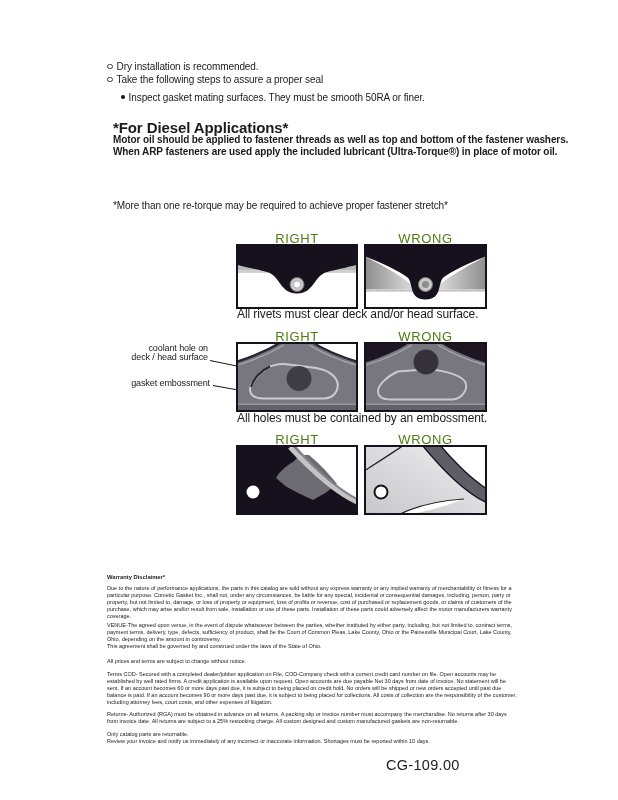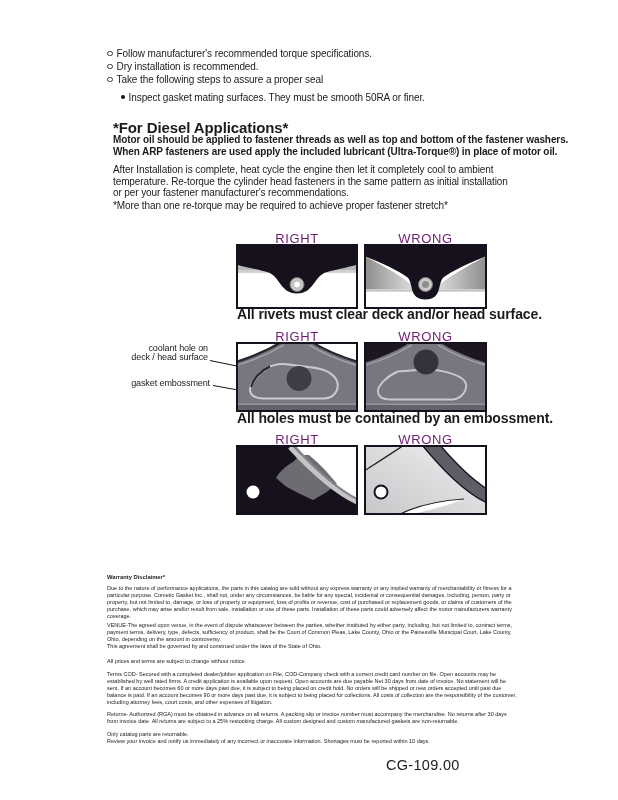--- a/index.html
+++ b/index.html
@@ -9,58 +9,51 @@
   .title{left:113px;top:26px;font-size:12.5px;font-weight:bold;letter-spacing:-0.2px;
          border-bottom:1.6px solid #151515;padding-bottom:2px;}
   .row{left:107px;display:flex;align-items:flex-start;font-size:10px;letter-spacing:-0.1px;}
   .row.sub{left:121px;}
   .marker-o{width:3.6px;height:3.6px;border:1px solid #3a3a3a;border-radius:50%;
             margin:2.6px 4px 0 0;flex:none;}
   .marker-f{width:3.6px;height:3.6px;background:#1b1b1d;border-radius:50%;
             margin:3px 4px 0 0;flex:none;}
   .h2{left:113px;top:119px;font-size:15px;font-weight:bold;letter-spacing:-0.1px;}
   .para{left:113px;font-size:10px;line-height:11.7px;white-space:pre-line;letter-spacing:-0.1px;}
-  .dlabel{font-size:13px;letter-spacing:0.6px;text-align:center;color:#701a75;}
+  .dlabel{font-size:13px;letter-spacing:0.6px;text-align:center;color:#4d7c0f;}
   .dbox{position:absolute;line-height:0;}
-  .caption{font-size:14px;letter-spacing:-0.1px;white-space:pre-line;line-height:9.8px;font-weight:bold;}
+  .caption{font-size:12px;letter-spacing:-0.1px;white-space:pre-line;line-height:9.8px;}
   .annot{font-size:9px;line-height:9.4px;text-align:right;white-space:pre-line;letter-spacing:-0.1px;}
   .leader{position:absolute;height:1.3px;background:#1b1b1d;transform-origin:0 50%;}
   .disc{left:107px;width:412px;font-size:5.5px;line-height:7px;white-space:pre-line;}
   .disc-h{font-weight:bold;font-size:5.8px;}
   .pagenum{left:386px;top:757px;font-size:14.5px;letter-spacing:0.3px;}
 </style>
 </head>
 <body>
 
 <div id="page">
 
 
-  <div class="abs row" style="top:48px;">
-    <span class="marker-o"></span>
-    <span>Follow manufacturer's recommended torque specifications.</span>
-  </div>
   <div class="abs row" style="top:61px;">
     <span class="marker-o"></span>
     <span>Dry installation is recommended.</span>
   </div>
   <div class="abs row" style="top:74px;">
     <span class="marker-o"></span>
     <span>Take the following steps to assure a proper seal</span>
   </div>
   <div class="abs row sub" style="top:92px;">
     <span class="marker-f"></span>
     <span>Inspect gasket mating surfaces.  They must be smooth 50RA or finer.</span>
   </div>
 
   <div class="abs h2">*For Diesel Applications*</div>
   <div class="abs para" style="top:134px;font-weight:bold;">Motor oil should be applied to fastener threads as well as top and bottom of the fastener washers.
 When ARP fasteners are used apply the included lubricant (Ultra-Torque®) in place of motor oil.</div>
-  <div class="abs para" style="top:164px;">After Installation is complete, heat cycle the engine then let it completely cool to ambient
-temperature. Re-torque the cylinder head fasteners in the same pattern as initial installation
-or per your fastener manufacturer's recommendations.</div>
   <div class="abs para" style="top:200px;">*More than one re-torque may be required to achieve proper fastener stretch*</div>
 
   <div class="abs dlabel" style="left:236px;top:231px;width:122px;">RIGHT</div>
   <div class="abs dlabel" style="left:364px;top:231px;width:123px;">WRONG</div>
 
   <div class="dbox" style="left:236px;top:244px;">
     <svg width="122" height="65" viewBox="0 0 122 65">
       <rect width="122" height="65" fill="#fff"></rect>
       <rect x="2" y="26.5" width="118" height="2.4" fill="#cfcfcf"></rect>
       <path d="M2,26.5 L32,26.5 L2,19 Z" fill="#b9b9b9"></path>

